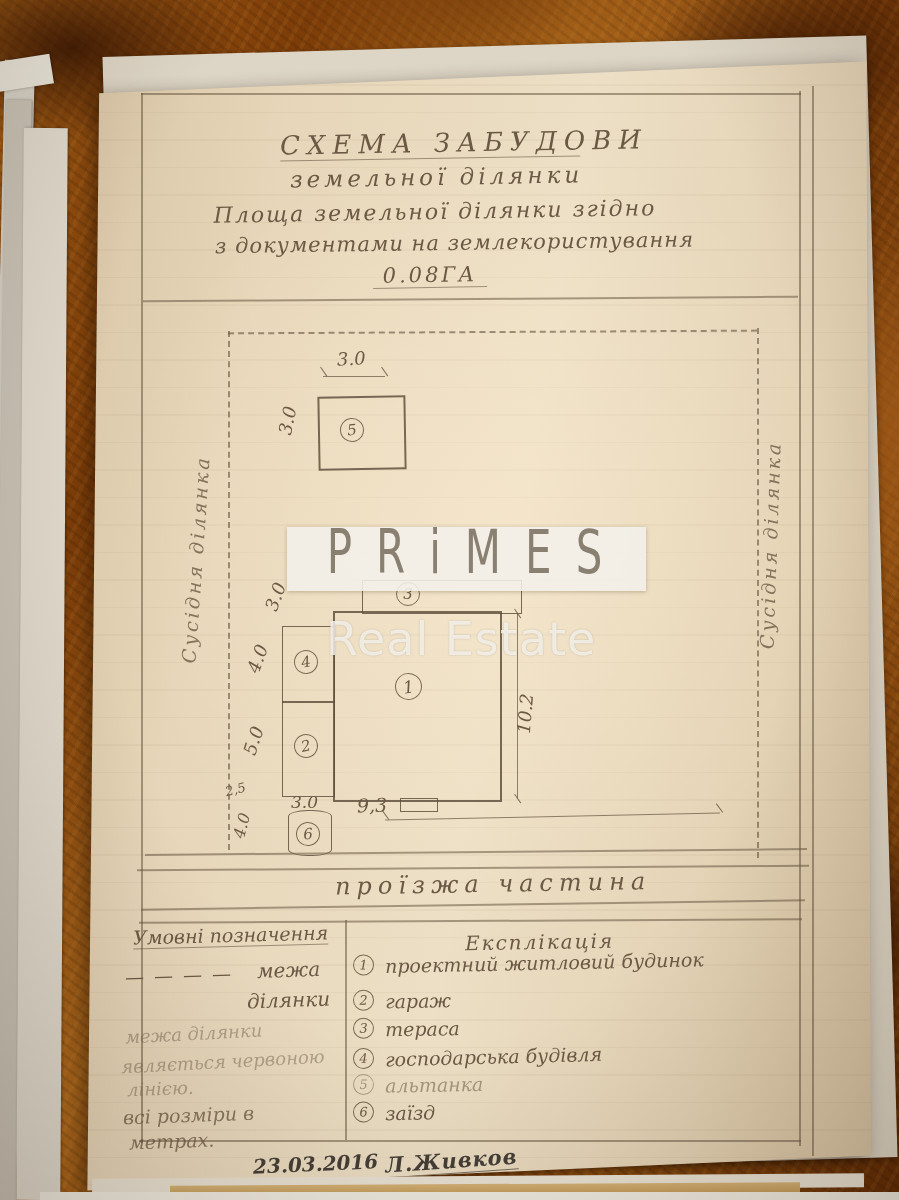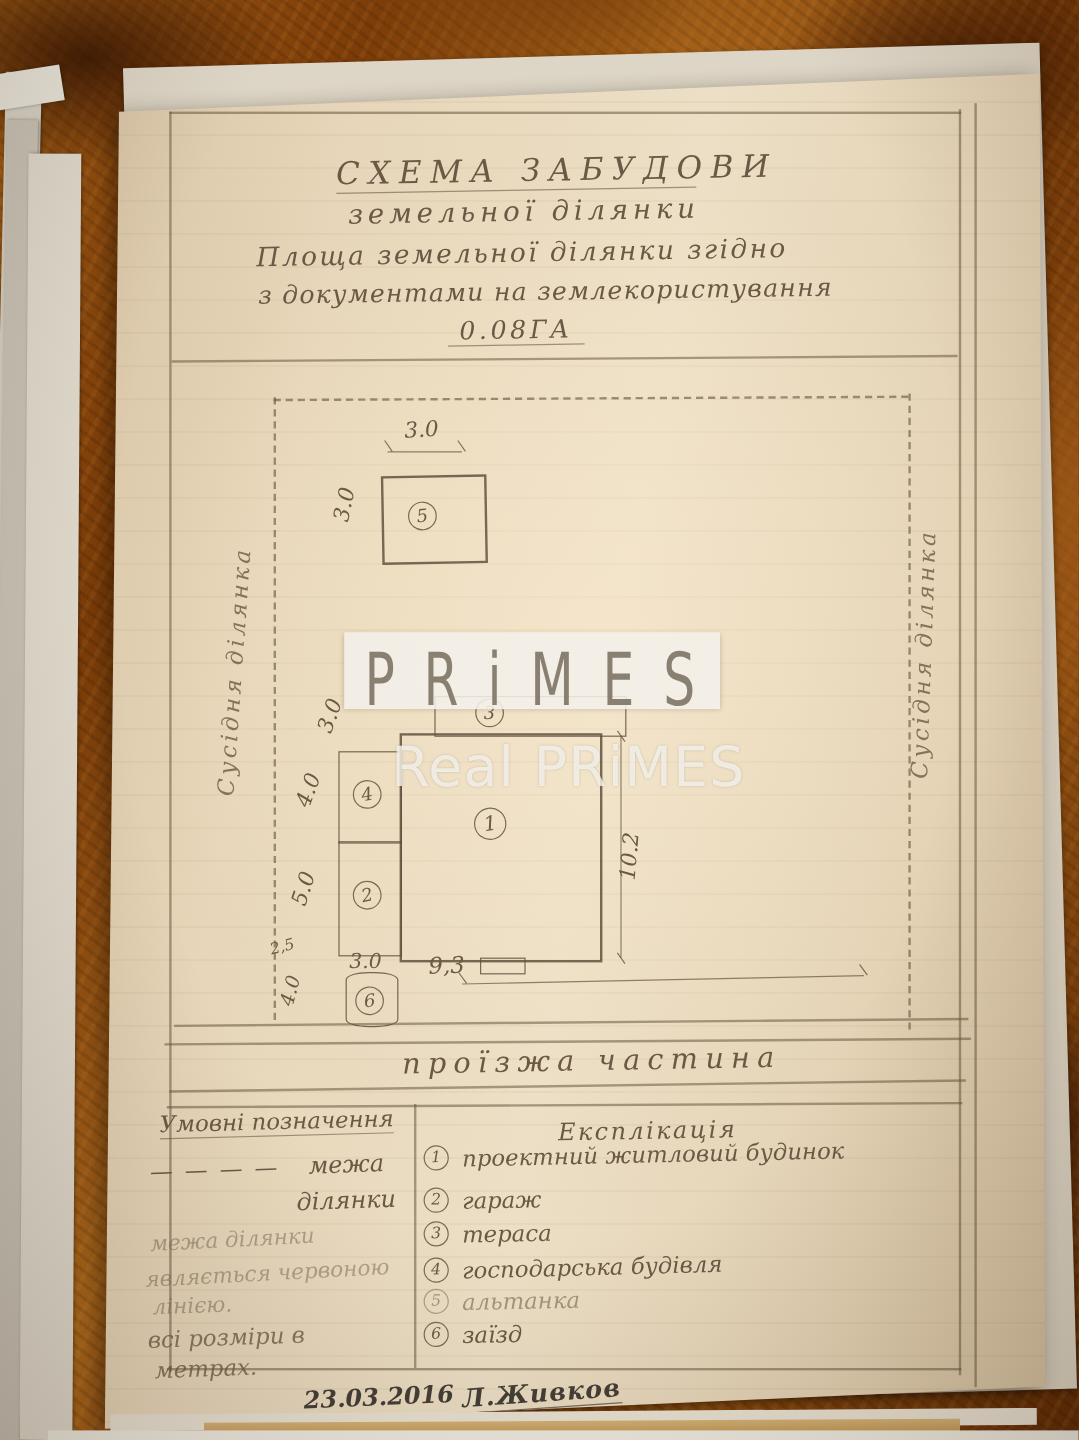--- a/index.html
+++ b/index.html
@@ -48,23 +48,23 @@
   .dimv{position:absolute;width:0;border-left:1.4px solid rgba(100,84,64,.7);}
   .dimh::before,.dimh::after{content:"";position:absolute;width:11px;height:1.4px;
     background:rgba(100,84,64,.8);transform:rotate(55deg);top:-6px;}
   .dimh::before{left:-5px;} .dimh::after{right:-5px;}
   .dimv::before,.dimv::after{content:"";position:absolute;width:11px;height:1.4px;
     background:rgba(100,84,64,.8);transform:rotate(55deg);left:-6px;}
   .dimv::before{top:-1px;} .dimv::after{bottom:-1px;}
   .lrow{position:absolute;display:flex;align-items:flex-start;gap:11px;}
   .lrow .lab{font:italic 19px "DejaVu Serif",serif;color:#6b5945;white-space:nowrap;padding-top:1px;}
   
-  .wm-box{position:absolute;left:287px;top:527px;width:313px;height:64px;
+  .wm-box{position:absolute;left:287px;top:527px;width:359px;height:64px;
     background:rgba(243,240,234,.88);box-shadow:0 1px 4px rgba(80,60,30,.3);
-    display:flex;align-items:flex-end;justify-content:center;}
+    display:flex;align-items:flex-start;justify-content:center;}
   .wm-brand{font-family:"DejaVu Sans",sans-serif;font-size:42px;font-weight:400;
     letter-spacing:24px;color:#8a8071;transform:scaleY(1.45);padding-left:20px;}
   .wm-sub{position:absolute;left:326px;top:612px;font-family:"DejaVu Sans",sans-serif;
     font-size:46px;color:rgba(250,248,244,.78);letter-spacing:1px;
     text-shadow:0 0 2px rgba(120,108,92,.35);}
   .vignette{position:absolute;inset:0;pointer-events:none;
     background:radial-gradient(ellipse at 50% 40%, transparent 55%, rgba(40,20,5,.20) 100%);}
 </style>
 </head>
 <body>
@@ -187,15 +187,15 @@
 
   <div class="strip" style="left:92px;top:1176px;width:772px;height:14px;background:#e9e2d3;transform:rotate(-.4deg);box-shadow:none;"></div>
   <div class="strip" style="left:170px;top:1184px;width:630px;height:14px;background:linear-gradient(180deg,#d4b277,#bd944f);transform:rotate(-.3deg);box-shadow:none;"></div>
   <div class="strip" style="left:40px;top:1192px;width:859px;height:8px;background:#efebe1;box-shadow:none;"></div>
 
   <div class="vignette"></div>
 
   <div class="wm-box">
     <span class="wm-brand">PRiMES</span>
   </div>
-  <div class="wm-sub">Real PRiMES</div>
+  <div class="wm-sub">Real Estate</div>
 
 </div>
 
 </body></html>

